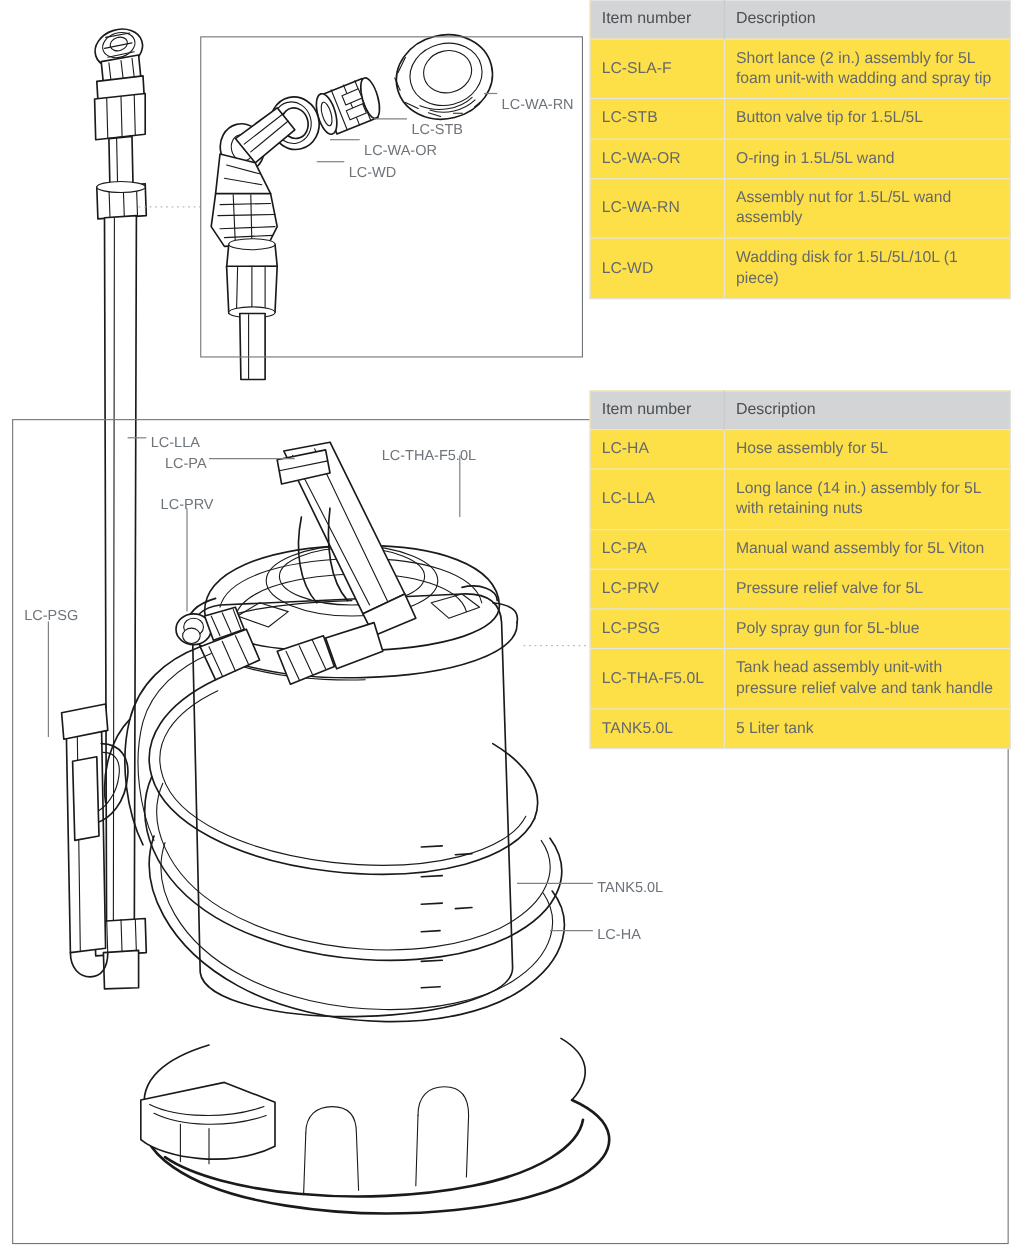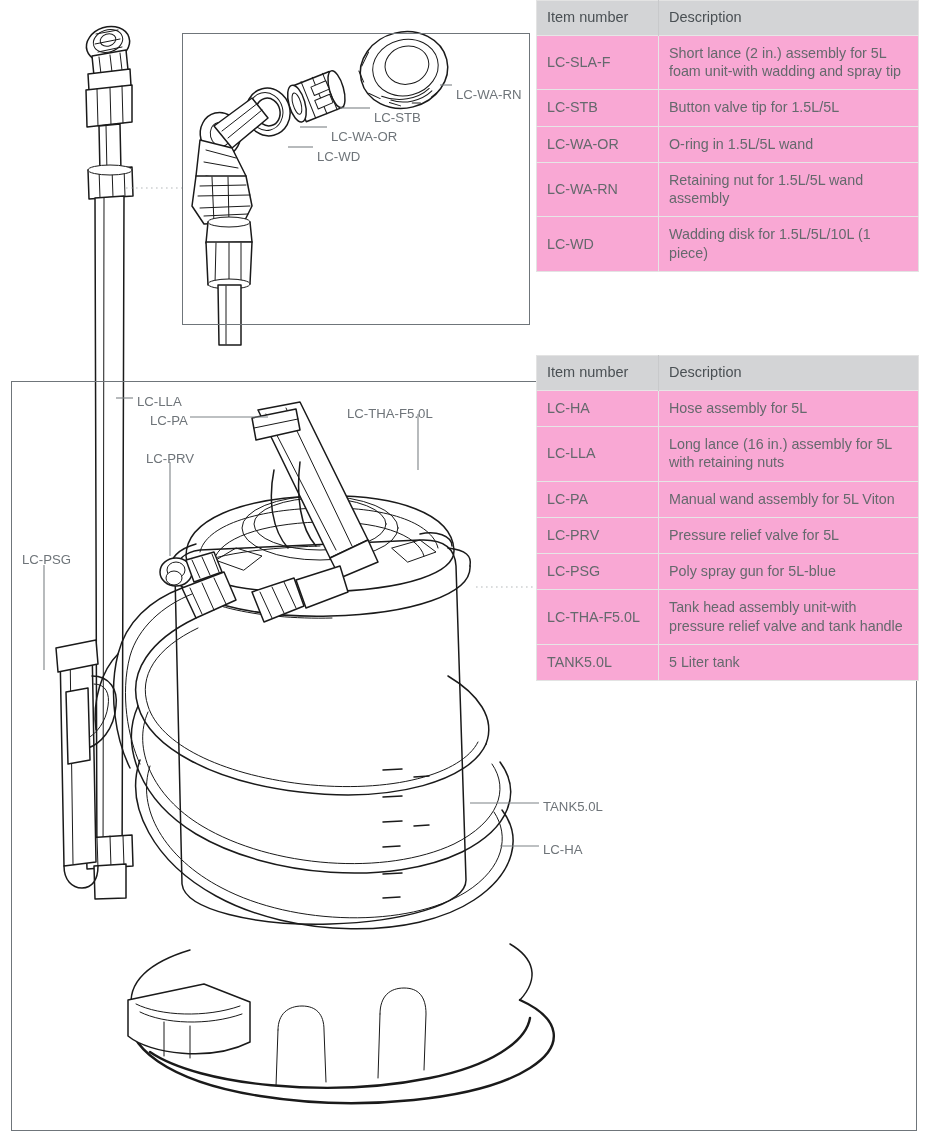--- a/index.html
+++ b/index.html
@@ -24,21 +24,21 @@
     white-space:nowrap;
   }
   .sec-title .b{font-weight:bold;}
   .sec-title .n{font-weight:normal;color:#3d4348;}
 
   table.parts{
     border-collapse:collapse;
     width:382px;
     margin-left:6px;
     table-layout:fixed;
-    background:#f9a8d4;
+    background:#fde047;
     border:1px solid #e3e3e3;
   }
   table.parts th{
     background:#d3d4d6;
     color:#4a5054;
     font-weight:normal;
     font-size:14.5px;
     text-align:left;
     padding:8px 10px 9px 10px;
     border:none;
@@ -336,21 +336,21 @@
           <tr>
             <td class="k">LC-STB</td>
             <td>Button valve tip for 1.5L/5L</td>
           </tr>
           <tr>
             <td class="k">LC-WA-OR</td>
             <td>O-ring in 1.5L/5L wand</td>
           </tr>
           <tr>
             <td class="k">LC-WA-RN</td>
-            <td>Retaining nut for 1.5L/5L wand assembly</td>
+            <td>Assembly nut for 1.5L/5L wand assembly</td>
           </tr>
           <tr>
             <td class="k">LC-WD</td>
             <td>Wadding disk for  1.5L/5L/10L (1 piece)</td>
           </tr>
         </tbody>
       </table>
     </div>
 
     <div class="tbl2-wrap">
@@ -365,21 +365,21 @@
             <th>Description</th>
           </tr>
         </thead>
         <tbody>
           <tr>
             <td class="k">LC-HA</td>
             <td>Hose assembly for 5L</td>
           </tr>
           <tr>
             <td class="k">LC-LLA</td>
-            <td>Long lance (16 in.) assembly for 5L with retaining nuts</td>
+            <td>Long lance (14 in.) assembly for 5L with retaining nuts</td>
           </tr>
           <tr>
             <td class="k">LC-PA</td>
             <td>Manual wand assembly for 5L Viton</td>
           </tr>
           <tr>
             <td class="k">LC-PRV</td>
             <td>Pressure relief valve for 5L</td>
           </tr>
           <tr>

